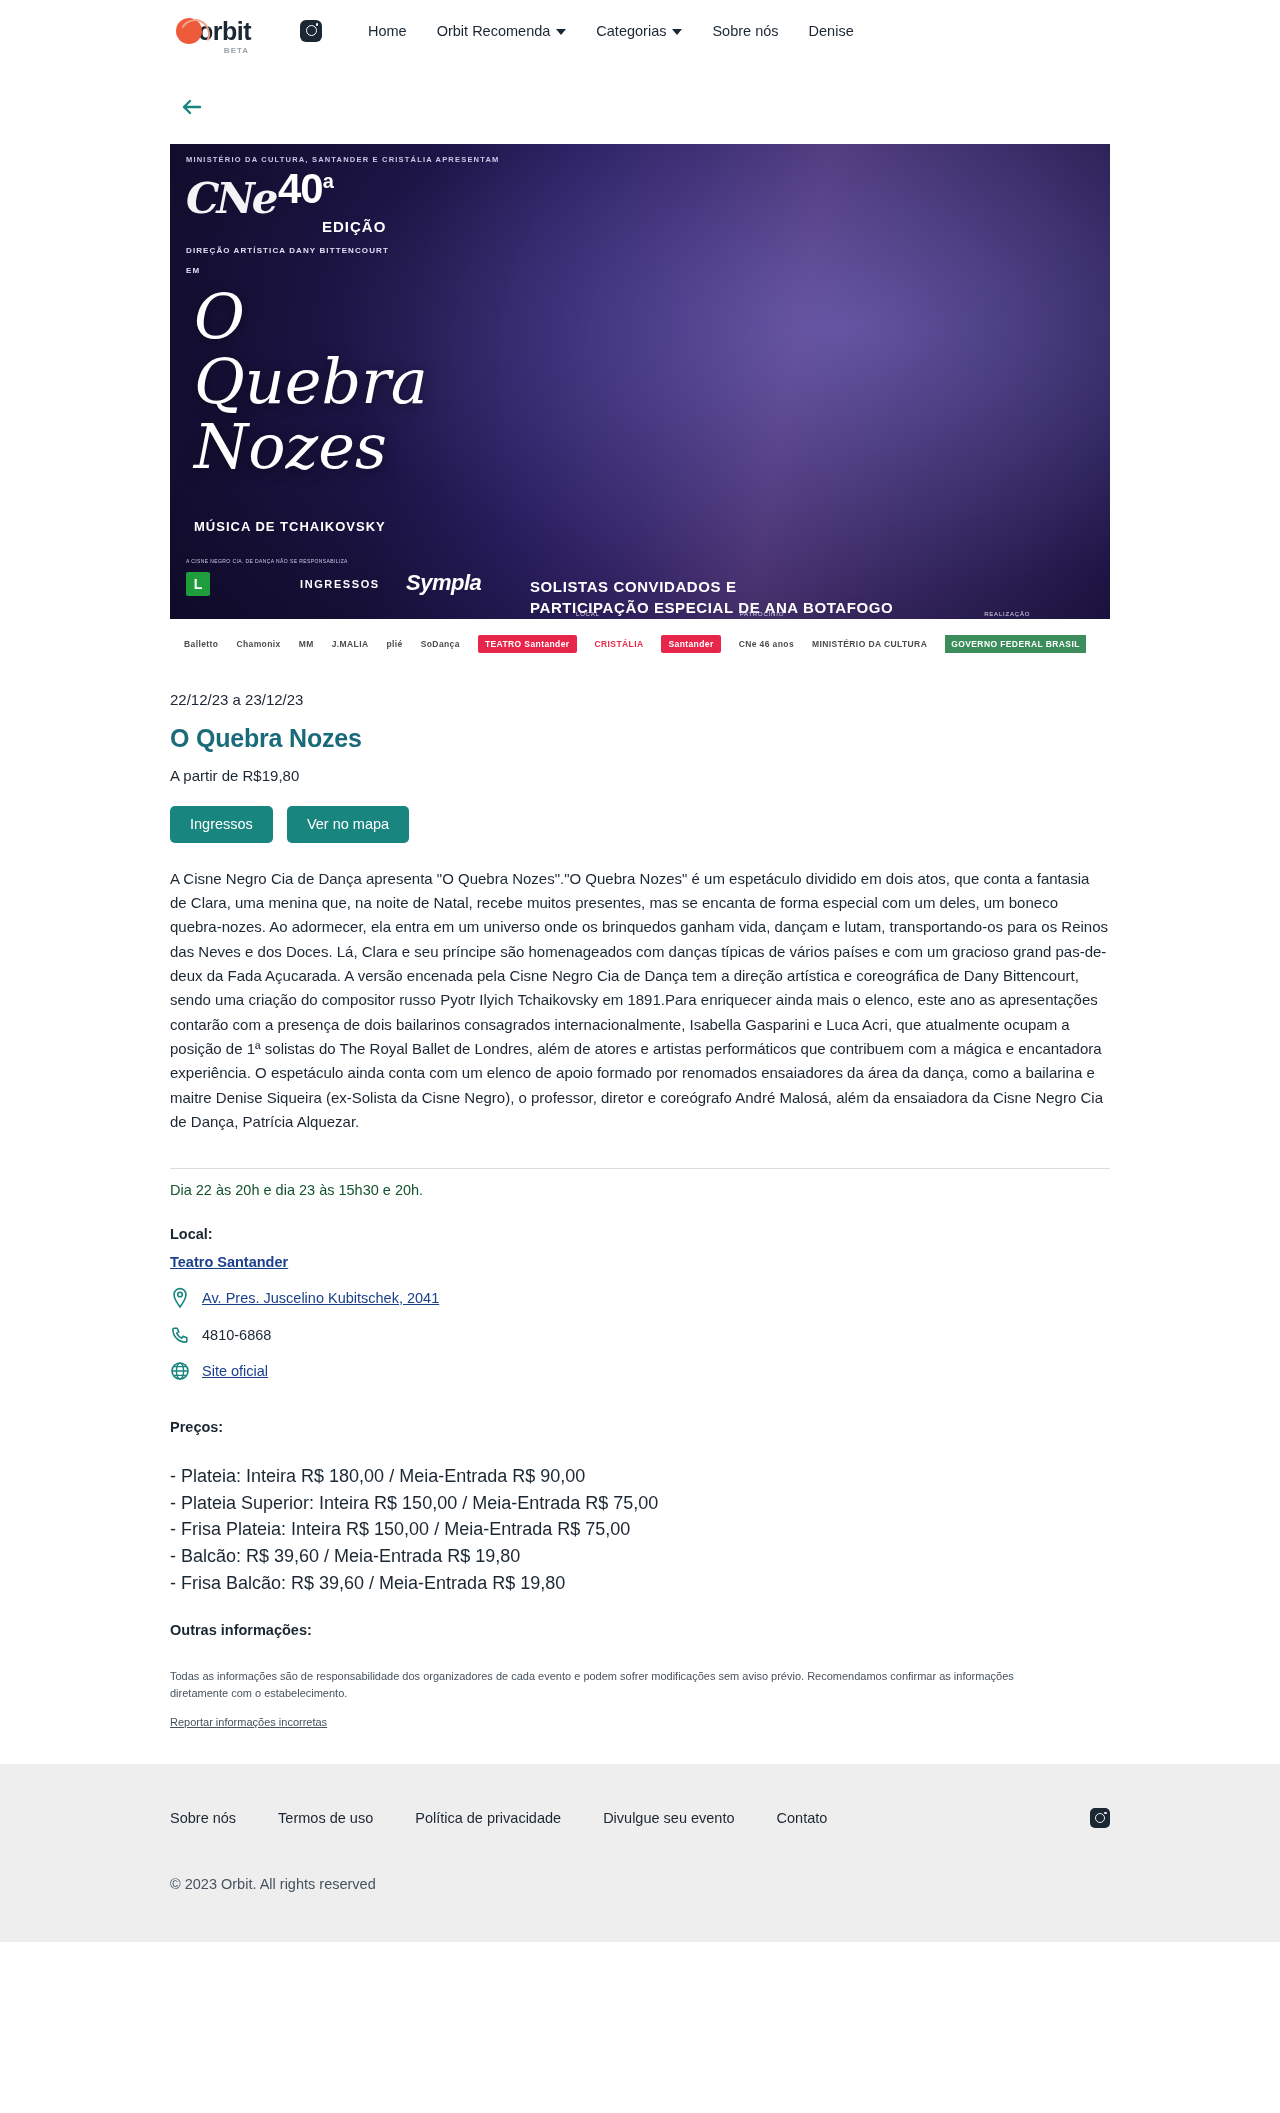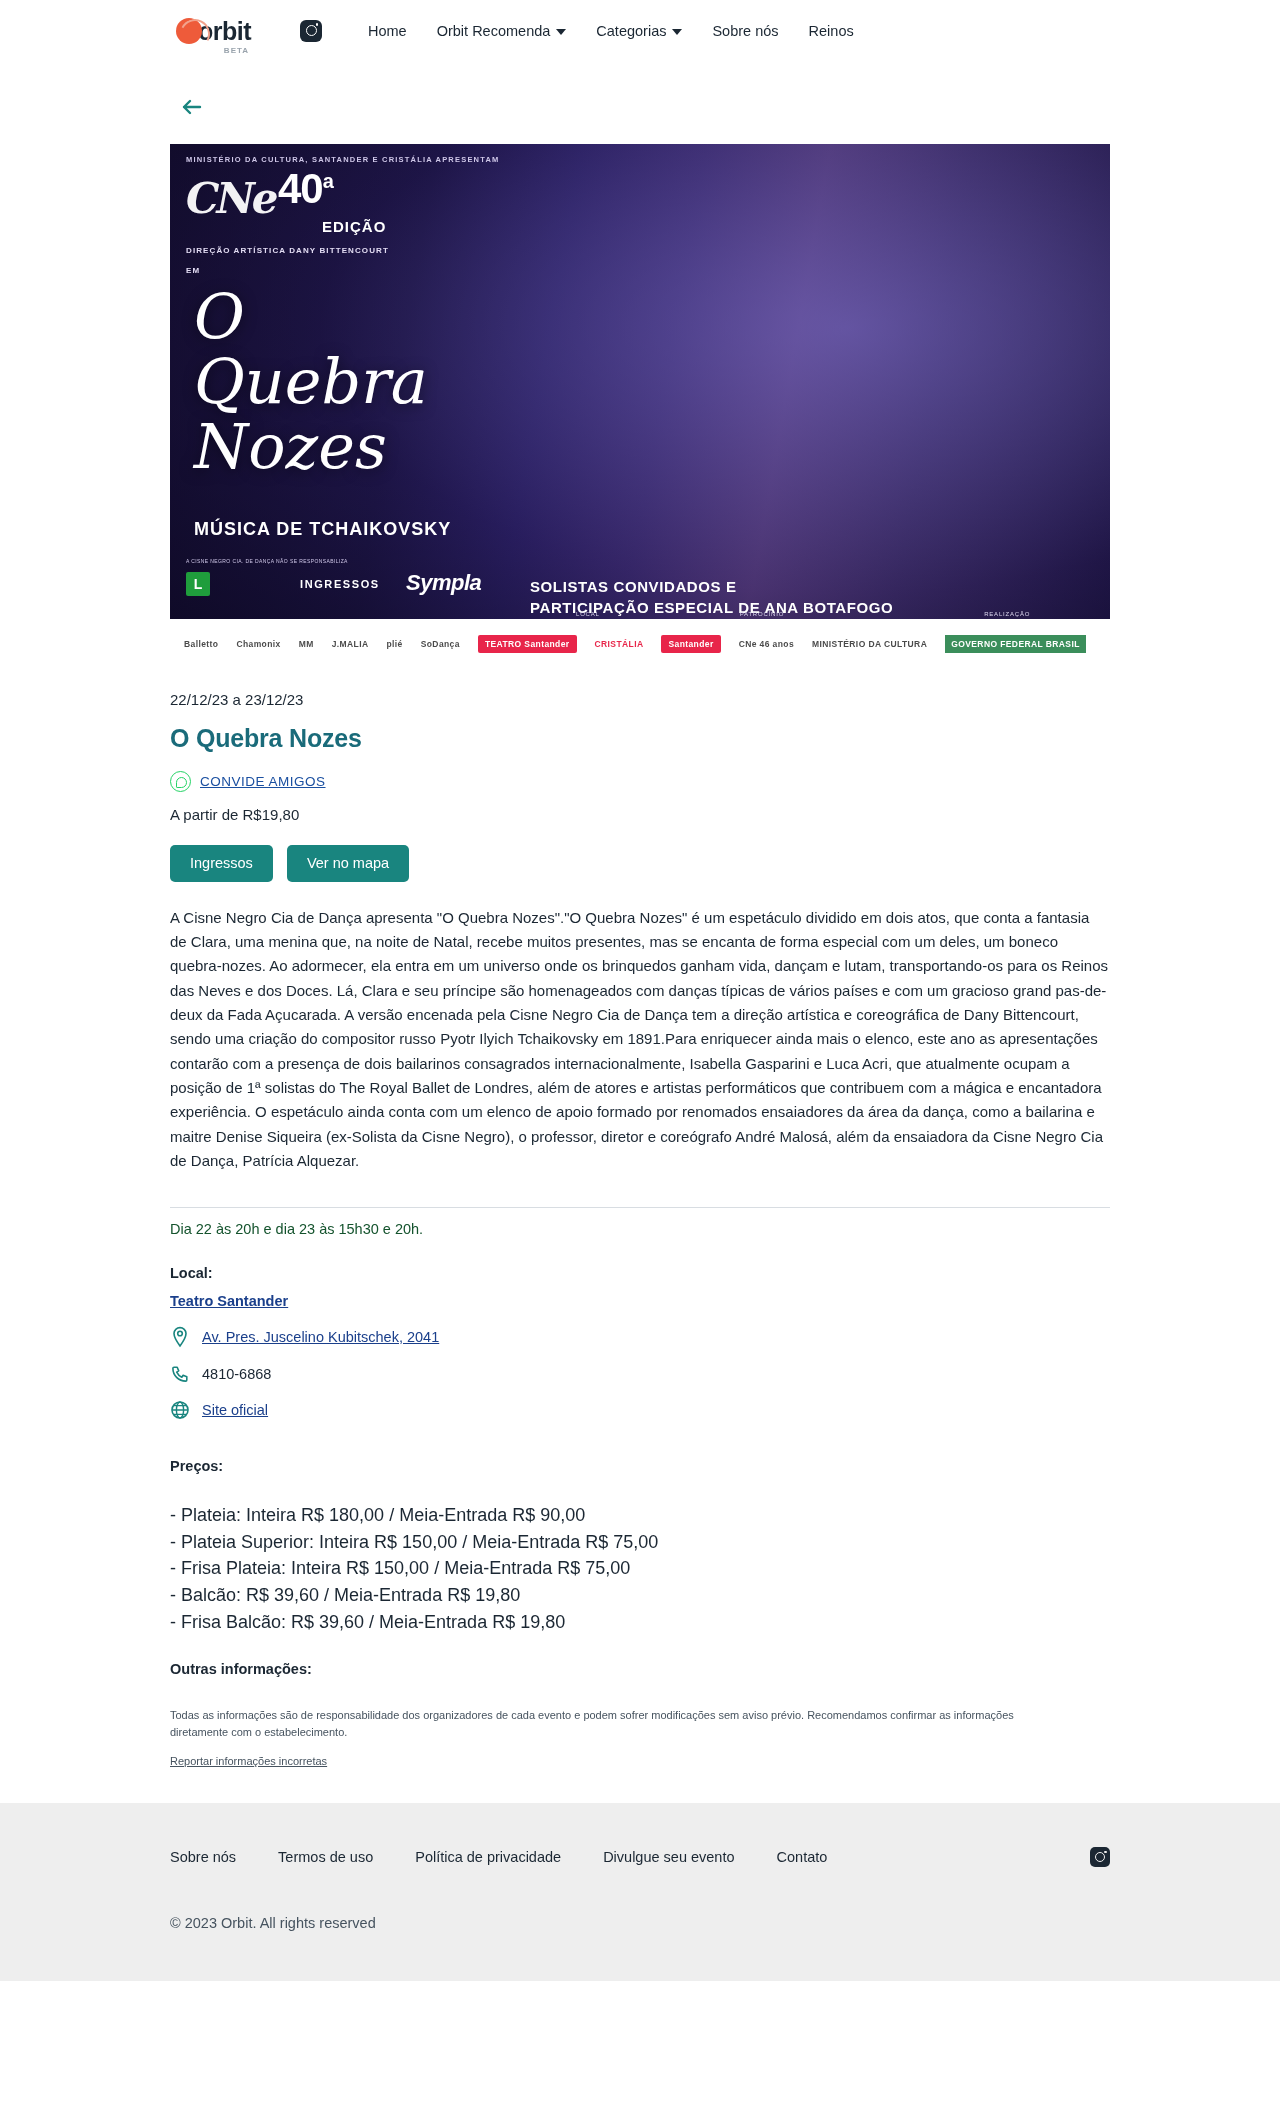--- a/index.html
+++ b/index.html
@@ -218,21 +218,21 @@
     font-family: "DejaVu Serif", serif;
     font-style: italic;
     font-size: 62px;
     line-height: 1.05;
     text-shadow: 0 2px 14px rgba(0,0,0,.5);
   }
   .poster-music {
     position: absolute;
     left: 24px; top: 375px;
     color: #ffffff;
-    font-size: 18px;
+    font-size: 13px;
     letter-spacing: 1px;
     font-weight: 600;
   }
   .poster-dates {
     position: absolute;
     left: 360px; top: 360px;
     color: #ffffff;
     font-size: 19px;
     font-weight: 800;
     letter-spacing: 1.4px;
@@ -521,21 +521,21 @@
       <span class="chev"></span>
     </span>
     <span class="nav-item">
       <span>Categorias</span>
       <span class="chev"></span>
     </span>
     <span class="nav-item">
       <span>Sobre nós</span>
     </span>
     <span class="nav-item">
-      <span>Reinos</span>
+      <span>Denise</span>
     </span>
   </nav>
 </div>
 
 <div class="page">
 
   <div class="back-row">
     <span class="back-arrow">
       <svg width="34" height="34" viewBox="0 0 34 34" aria-hidden="true">
         <path d="M24 17 H8 M14 11 L8 17 L14 23" fill="none" stroke="#19857f" stroke-width="2.4" stroke-linecap="round" stroke-linejoin="round"></path>
@@ -582,24 +582,20 @@
       <span class="sponsor">MINISTÉRIO DA CULTURA</span>
       <span class="sponsor green">GOVERNO FEDERAL BRASIL</span>
     </div>
   </div>
 
   <div class="content">
 
     <div class="evt-dates">22/12/23 a 23/12/23</div>
     <h1 class="evt-title">O Quebra Nozes</h1>
 
-    <div class="share-row">
-      <span class="wa-icon"></span>
-      <span class="share-link">CONVIDE AMIGOS</span>
-    </div>
 
     <div class="price-from">A partir de R$19,80</div>
 
     <div class="btn-row">
       <button class="btn">Ingressos</button>
       <button class="btn">Ver no mapa</button>
     </div>
 
     <p class="desc">A Cisne Negro Cia de Dança apresenta "O Quebra Nozes"."O Quebra Nozes" é um espetáculo dividido em dois atos, que conta a fantasia de Clara, uma menina que, na noite de Natal, recebe muitos presentes, mas se encanta de forma especial com um deles, um boneco quebra-nozes. Ao adormecer, ela entra em um universo onde os brinquedos ganham vida, dançam e lutam, transportando-os para os Reinos das Neves e dos Doces. Lá, Clara e seu príncipe são homenageados com danças típicas de vários países e com um gracioso grand pas-de-deux da Fada Açucarada. A versão encenada pela Cisne Negro Cia de Dança tem a direção artística e coreográfica de Dany Bittencourt, sendo uma criação do compositor russo Pyotr Ilyich Tchaikovsky em 1891.Para enriquecer ainda mais o elenco, este ano as apresentações contarão com a presença de dois bailarinos consagrados internacionalmente, Isabella Gasparini e Luca Acri, que atualmente ocupam a posição de 1ª solistas do The Royal Ballet de Londres, além de atores e artistas performáticos que contribuem com a mágica e encantadora experiência. O espetáculo ainda conta com um elenco de apoio formado por renomados ensaiadores da área da dança, como a bailarina e maitre Denise Siqueira (ex-Solista da Cisne Negro), o professor, diretor e coreógrafo André Malosá, além da ensaiadora da Cisne Negro Cia de Dança, Patrícia Alquezar.</p>
 

